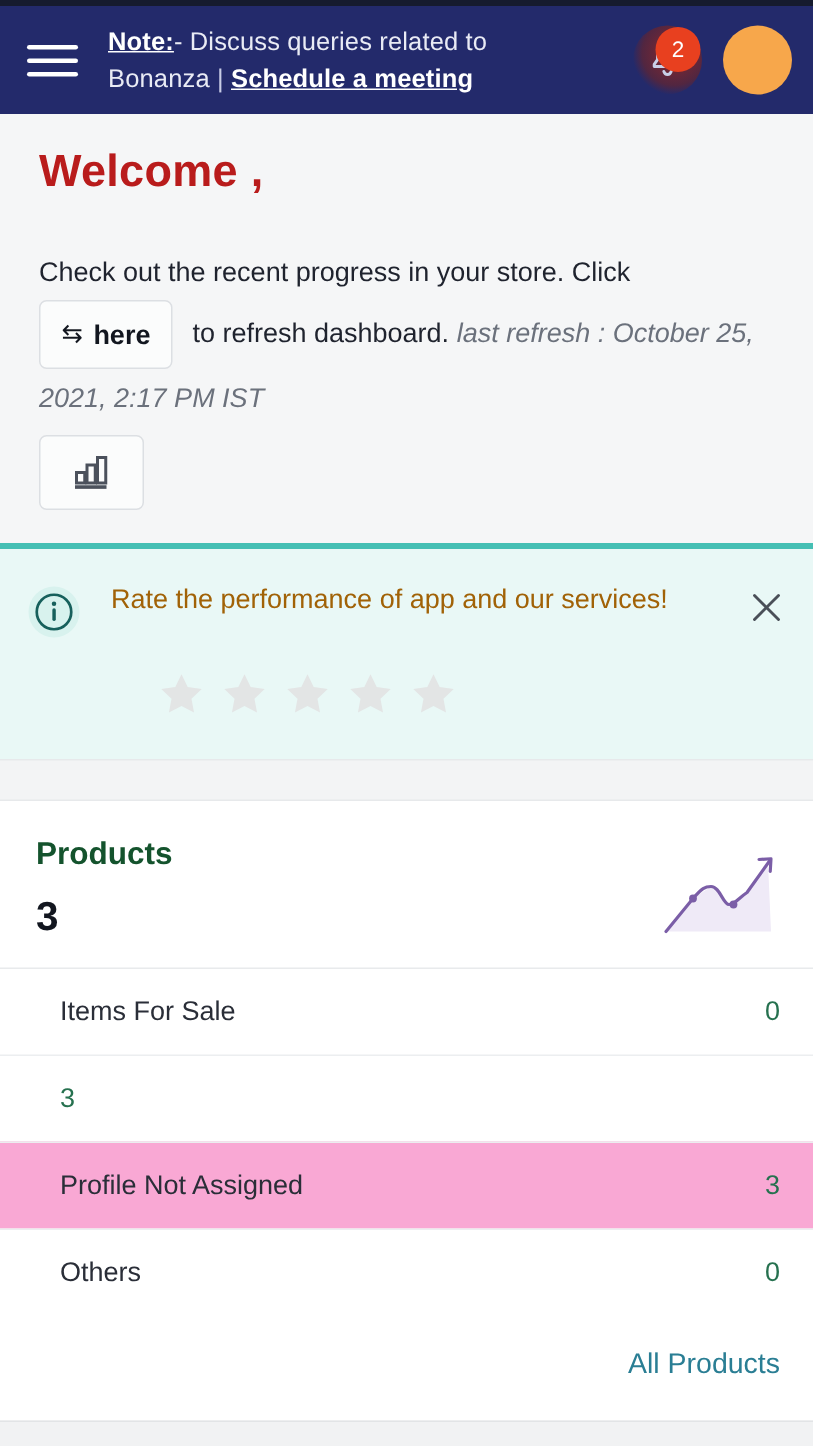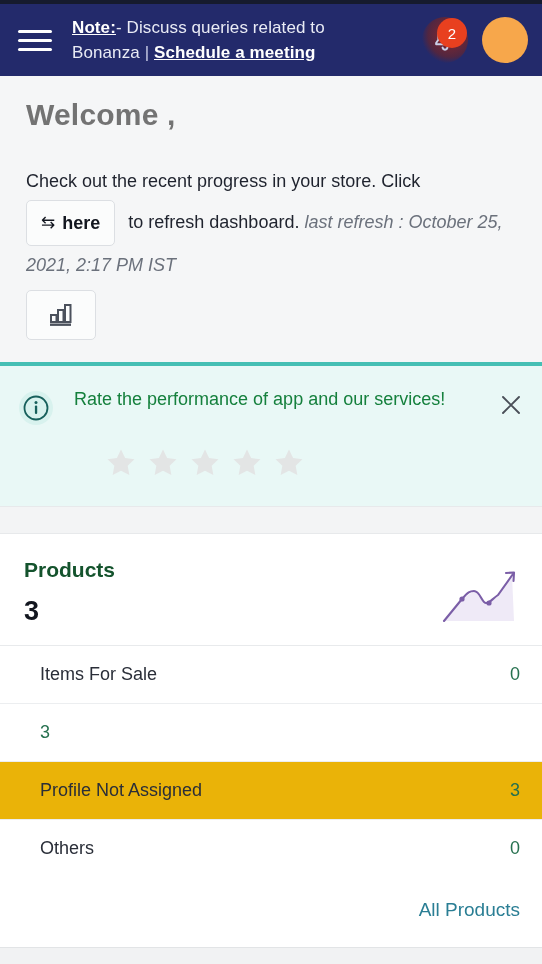--- a/index.html
+++ b/index.html
@@ -34,21 +34,21 @@
     min-width: 30px; height: 30px; padding: 0 6px;
     background: #e8401f; border-radius: 50%;
     color: #fff; font-size: 15px; font-weight: 500;
     display: flex; align-items: center; justify-content: center;
   }
   .avatar { width: 46px; height: 46px; border-radius: 50%; background: #f5a council; flex:none; }
   .avatar { background: #f7a74b; margin-left: 14px; cursor: pointer; }
 
   
   .welcome-block { background: #f5f6f7; padding: 22px 24px 22px 26px; }
-  .welcome-title { font-size: 30px; font-weight: bold; color: #737373; letter-spacing: .2px; }
+  .welcome-title { font-size: 30px; font-weight: bold; color: #b91c1c; letter-spacing: .2px; }
   .ghost-line { height: 34px; }
   .refresh-para {
     font-size: 18px; line-height: 30px; color: #1f232e;
   }
   .here-btn {
     display: inline-flex; align-items: center; gap: 7px;
     background: #fbfcfc; border: 1px solid #dcdfe3; border-radius: 5px;
     padding: 7px 14px; margin: 4px 8px 4px 0; vertical-align: middle;
     font-size: 18px; font-weight: bold; color: #12161f; cursor: pointer;
   }
@@ -61,21 +61,21 @@
     display: flex; align-items: center; justify-content: center; cursor: pointer;
   }
 
   
   .rate-banner {
     background: #e9f8f6; border-top: 4px solid #45bfb4;
     padding: 20px 16px 26px 16px; position: relative;
   }
   .rate-top { display: flex; align-items: flex-start; }
   .info-icon { width: 40px; height: 40px; flex:none; margin-top: 2px; display:flex; align-items:center; justify-content:center; }
-  .rate-text { flex: 1 1 auto; padding: 0 14px 0 18px; font-size: 18px; line-height: 27px; color: #15803d; }
+  .rate-text { flex: 1 1 auto; padding: 0 14px 0 18px; font-size: 18px; line-height: 27px; color: #a16207; }
   .close-x { width: 30px; height: 30px; flex:none; display:flex; align-items:center; justify-content:center; cursor:pointer; margin-top:4px; }
   .stars { display: flex; gap: 8px; padding-left: 88px; margin-top: 18px; }
   .star { cursor: pointer; }
 
   
   .gap-band { height: 28px; background: #f3f4f5; border-top: 1px solid #e7e9eb; border-bottom: 1px solid #e7e9eb; }
 
   
   .card { background: #ffffff; }
   .card-head { padding: 24px 22px 18px 24px; display: flex; align-items: flex-end; }
@@ -84,21 +84,21 @@
   .card-count { font-size: 27px; font-weight: bold; color: #12161f; margin-top: 14px; }
   .spark { flex: none; width: 80px; height: 62px; }
 
   .rows { border-top: 1px solid #e8eaec; }
   .row {
     display: flex; align-items: flex-start; justify-content: space-between;
     padding: 18px 22px 18px 40px;
     font-size: 18px; color: #2a2e38; cursor: pointer;
   }
   .row + .row { border-top: 1px solid #eceef0; }
-  .row.hl { background: #eab308; }
+  .row.hl { background: #f9a8d4; }
   .row .val { color: #26714f; font-size: 18px; }
 
   .card-foot { padding: 22px 22px 26px 0; text-align: right; }
   .all-products { color: #2a7e94; font-size: 19px; cursor: pointer; }
 
   .bottom-band { height: 22px; background: #f1f2f3; border-top: 1px solid #e2e4e6; }
 </style>
 </head>
 <body>
 

